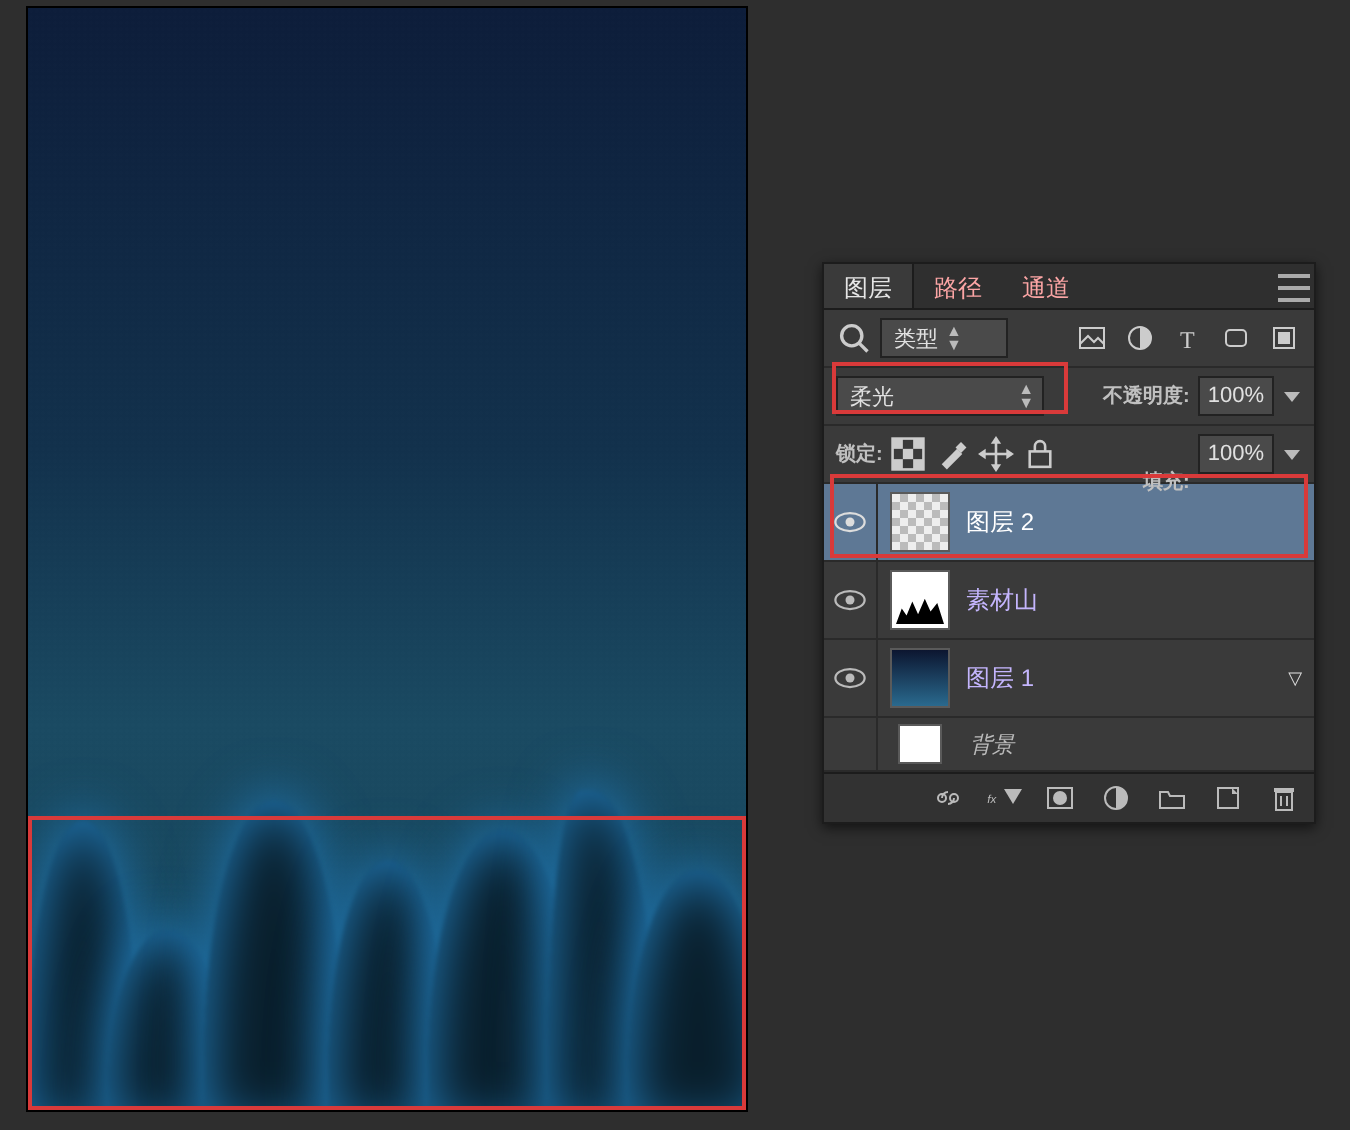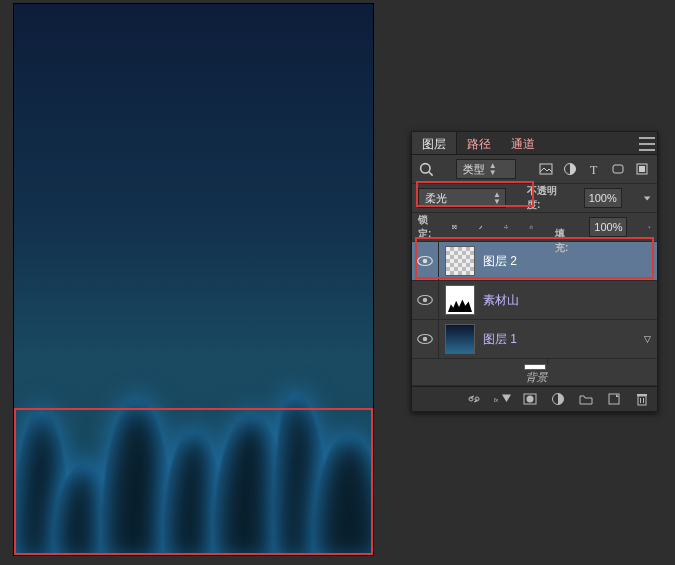--- a/index.html
+++ b/index.html
@@ -98,21 +98,21 @@
     padding:2px 0;
     cursor:pointer;
   }
   .menu-btn span { height:2px; background:#aaa; display:block; }
 
   .row {
     display: flex;
     align-items: center;
     height: 24px;
     padding: 2px 6px;
-    gap: 21px;
+    gap: 4px;
     border-bottom: 1px solid #2a2a2a;
   }
   .icon-btn {
     width: 18px; height: 18px;
     display: inline-flex;
     align-items: center;
     justify-content: center;
     color: #c8c8c8;
     cursor: pointer;
   }
@@ -162,21 +162,21 @@
     max-height: 180px;
     overflow: hidden;
   }
   .layer-item {
     display: flex;
     align-items: center;
     height: 38px;
     border-bottom: 1px solid #2a2a2a;
     cursor: pointer;
   }
-  .layer-item.short { height: 26px; flex-direction: column; }
+  .layer-item.short { height: 26px; }
   .eye-col {
     width: 26px;
     display:flex; align-items:center; justify-content:center;
     border-right: 1px solid #2a2a2a;
     height: 100%;
   }
   .thumb {
     width: 30px; height: 30px;
     border: 1px solid #5a5a5a;
     margin: 0 8px 0 6px;

